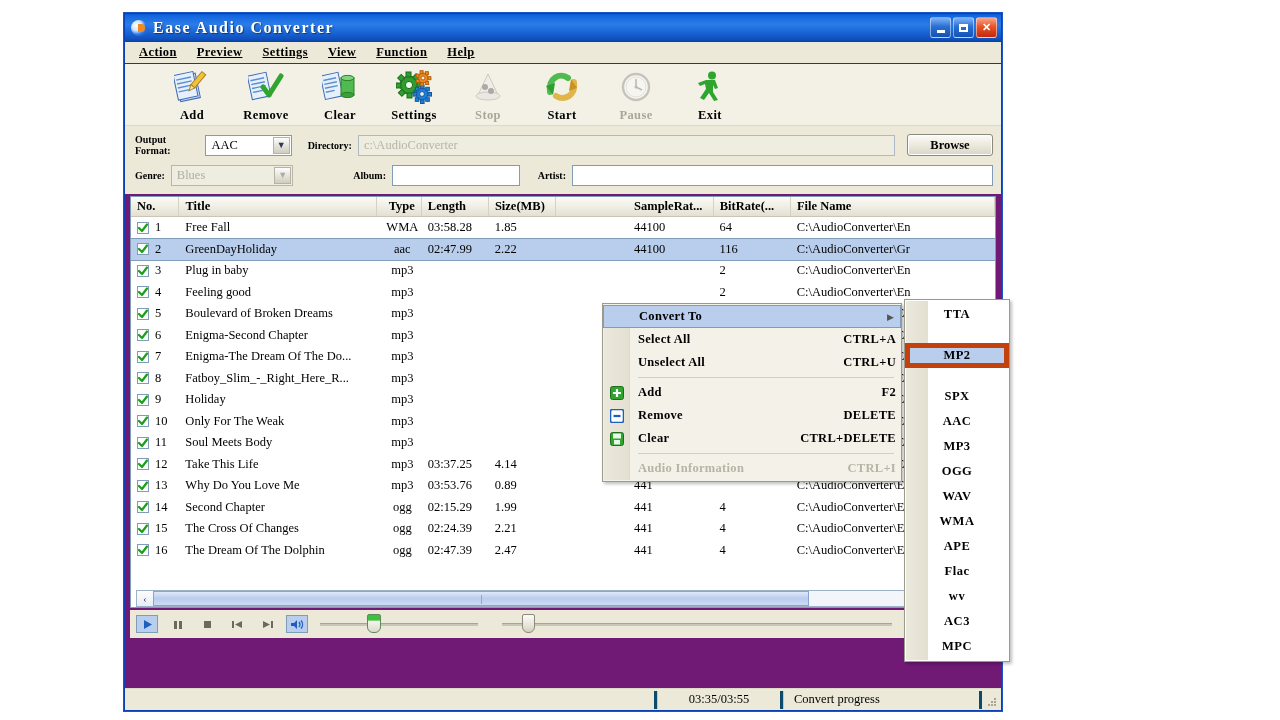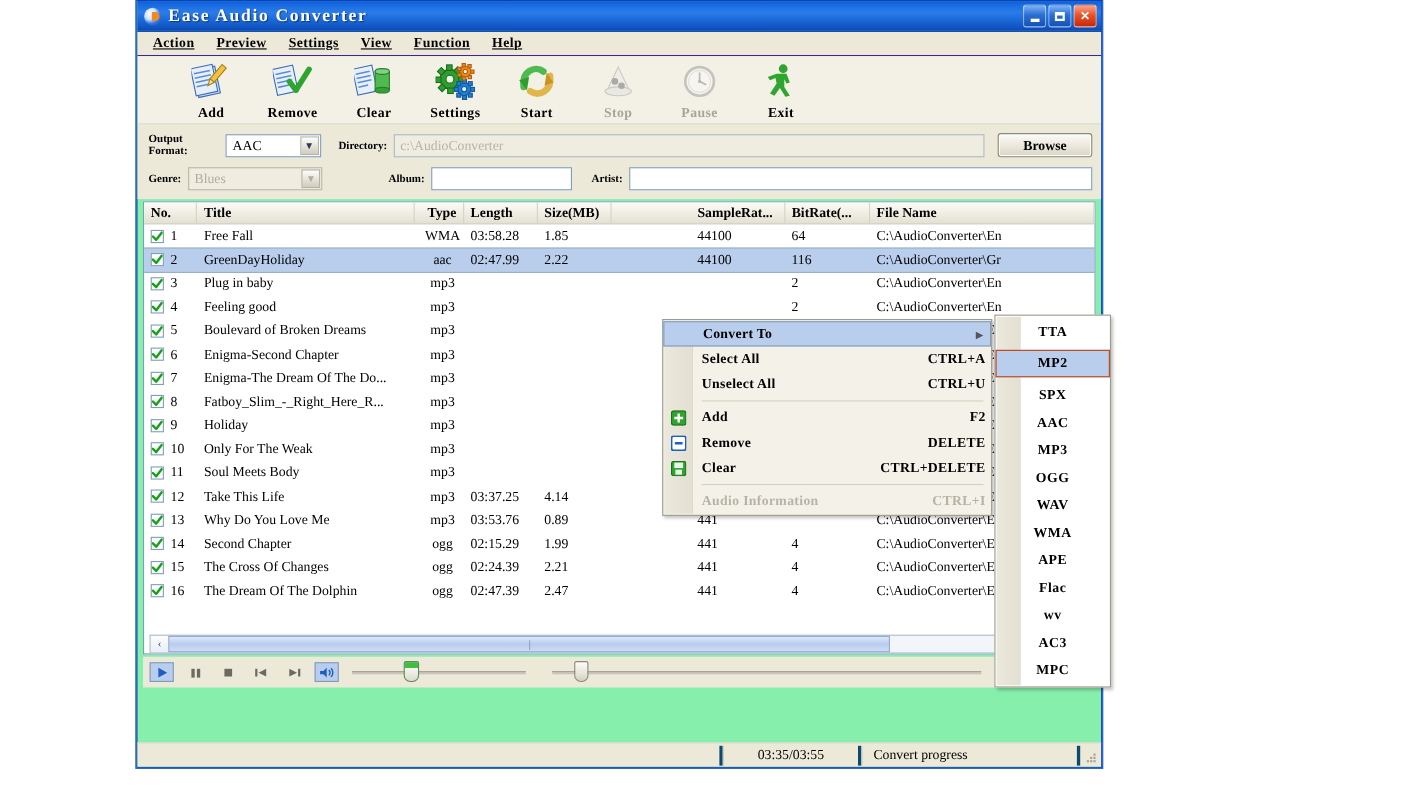--- a/index.html
+++ b/index.html
@@ -8,24 +8,24 @@
     width: 1280px; height: 720px;
     background: #ffffff;
     font-family: "Liberation Serif", serif;
     overflow: hidden;
   }
   #root { position: relative; width: 1280px; height: 720px; background:#fff; }
 
   
   .window {
     position: absolute;
-    left: 124px; top: 0;
+    left: 124px; top: 13px;
     width: 878px; height: 698px;
     border: 1px solid #0a3fb5;
-    background: #86efac;
+    background: #701a75;
     box-shadow: 0 0 0 1px #1c55c9;
   }
   .titlebar {
     position: relative;
     height: 28px;
     background: linear-gradient(180deg,#0a5bd3 0%, #1567e0 8%, #2b7ce8 38%, #1b6ada 62%, #0f51bf 92%, #0b47ae 100%);
     border-bottom: 1px solid #0a3fb5;
     display: flex; align-items: center;
     padding-left: 6px;
   }
@@ -232,21 +232,21 @@
     box-shadow: 2px 2px 3px rgba(0,0,0,.25);
     font-size:12.5px; padding:2px 1px;
     z-index: 40;
   }
   .submenu .gutter2 {
     position:absolute; left:1px; top:1px; bottom:1px; width:22px;
     background: linear-gradient(90deg,#ebe8dc,#e3e0d2);
   }
   .si { position:relative; height:25px; display:flex; align-items:center;
         justify-content:center; z-index:2; font-weight:bold; letter-spacing:.5px; }
-  .si.hl { background:#b9cded; border:1px solid #c2410c; margin:4px -1px; }
+  .si.hl { background:#b9cded; border:5px solid #c2410c; margin:16px -1px; }
 </style>
 </head>
 <body>
 
 <div id="root">
 
   <div class="window">
 
     <div class="titlebar">
       <div class="title-icon"></div>
@@ -354,41 +354,41 @@
                 <rect x="20.17575955003212" y="9.51474109838519" width="3" height="3"></rect>
                 <rect x="20.03601816261587" y="4.178232812930041" width="3" height="3"></rect>
                 <rect x="24.09532192036437" y="0.7112598770077767" width="3" height="3"></rect>
                 <rect x="29.34426856421333" y="1.6840946348753247" width="3" height="3"></rect>
               </g>
       <circle cx="27" cy="8" r="2" fill="#fdeedd" stroke="#b35f0a"></circle>
       </svg>
           </div>
           <div class="lbl">Settings</div>
         </div>
+        <div class="tool disabled">
+          <div class="ico">
+            <svg width="36" height="34" viewBox="0 0 36 34">
+      <polygon points="18,4 28,25 8,25" fill="#e9e9e9" stroke="#9a9a9a"></polygon>
+      <ellipse cx="18" cy="26" rx="12" ry="4" fill="#dedede" stroke="#9a9a9a"></ellipse>
+      <circle cx="15" cy="17" r="3" fill="#555"></circle>
+              <circle cx="21" cy="21" r="3" fill="#555"></circle>
+      </svg>
+          </div>
+          <div class="lbl">Stop</div>
+        </div>
         <div class="tool">
           <div class="ico">
             <svg width="36" height="34" viewBox="0 0 36 34">
       <path d="M6 22 C4 8 16 2 24 8" stroke="#4fba4f" stroke-width="6" fill="none" stroke-linecap="round"></path>
       <polygon points="2,16 11,13 9,25" fill="#2f9e2f"></polygon>
       <path d="M30 12 C32 26 20 31 12 26" stroke="#e0b64a" stroke-width="6" fill="none" stroke-linecap="round"></path>
       <polygon points="33,18 25,21 27,9" fill="#c79322"></polygon>
       </svg>
           </div>
           <div class="lbl">Start</div>
-        </div>
-        <div class="tool disabled">
-          <div class="ico">
-            <svg width="36" height="34" viewBox="0 0 36 34">
-      <polygon points="18,4 28,25 8,25" fill="#e9e9e9" stroke="#9a9a9a"></polygon>
-      <ellipse cx="18" cy="26" rx="12" ry="4" fill="#dedede" stroke="#9a9a9a"></ellipse>
-      <circle cx="15" cy="17" r="3" fill="#555"></circle>
-              <circle cx="21" cy="21" r="3" fill="#555"></circle>
-      </svg>
-          </div>
-          <div class="lbl">Stop</div>
         </div>
         <div class="tool disabled">
           <div class="ico">
             <svg width="36" height="34" viewBox="0 0 36 34">
       <circle cx="18" cy="17" r="13" fill="#fcfcfc" stroke="#8d8d8d" stroke-width="2.4"></circle>
       <circle cx="18" cy="17" r="10" fill="none" stroke="#cfcfcf"></circle>
       <path d="M18 17 L18 9 M18 17 L24 20" stroke="#777" stroke-width="1.6"></path>
       <circle cx="18" cy="17" r="1.5" fill="#777"></circle>
       </svg>
           </div>

